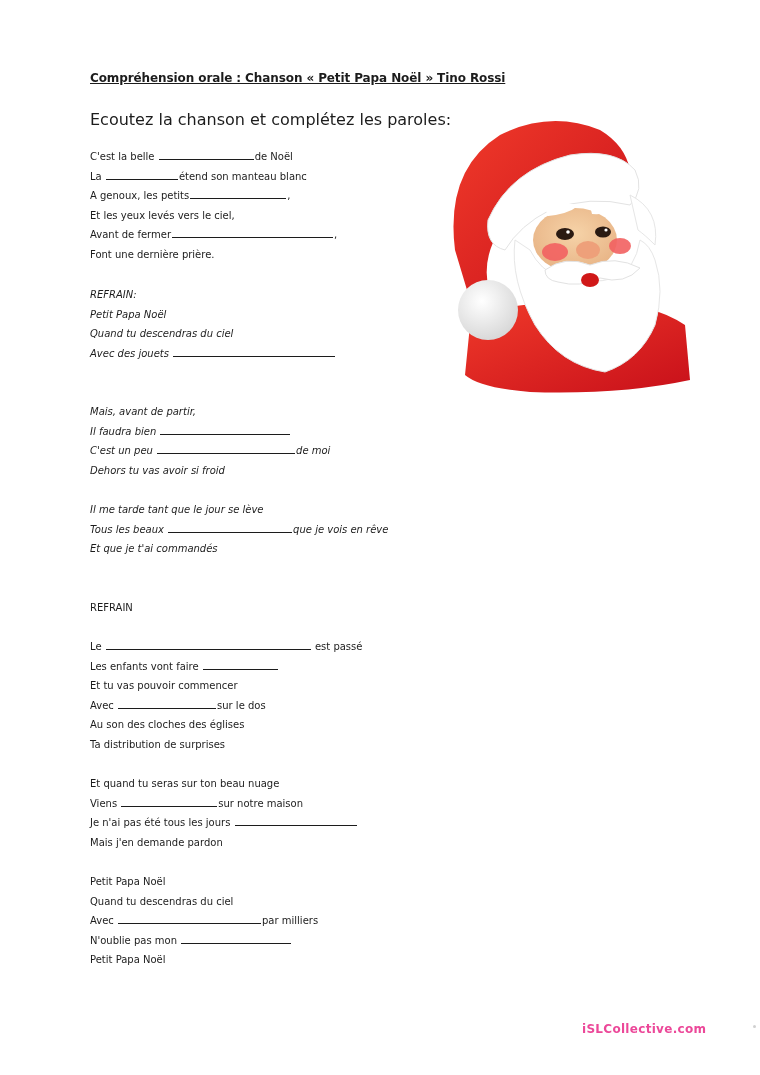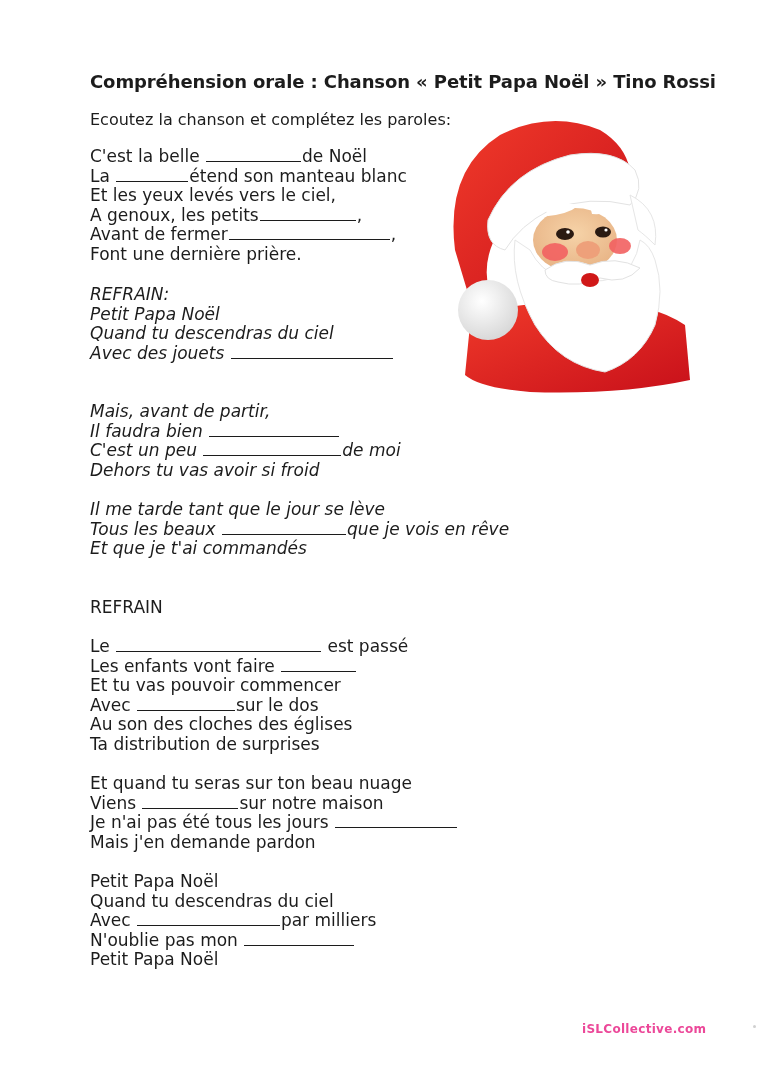--- a/index.html
+++ b/index.html
@@ -17,35 +17,36 @@
     }
     .page {
       position: absolute;
       left: 0; top: 0;
       width: 760px; height: 1075px;
       background: #fff;
     }
     .title {
       position: absolute;
       left: 90px; top: 71px;
-      font-size: 18px;
+      font-size: 12px;
       font-weight: bold;
+      text-decoration: underline;
       letter-spacing: -0.1px;
       white-space: nowrap;
     }
     .instruction {
       position: absolute;
       left: 90px; top: 110px;
       font-size: 16px;
       white-space: nowrap;
     }
     .block {
       position: absolute;
       left: 90px;
-      font-size: 17px;
+      font-size: 10px;
       line-height: 19.6px;
     }
     .line {
       white-space: nowrap;
       height: 19.6px;
       display: block;
     }
     .italic .line { font-style: italic; }
     .blank {
       display: inline-block;
@@ -79,22 +80,22 @@
 <body>
 
 <div class="page">
 
   <div class="title">Compréhension orale : Chanson « Petit Papa Noël » Tino Rossi</div>
   <div class="instruction">Ecoutez la chanson et complétez les paroles:</div>
 
   <div class="block" style="top:147px">
       <span class="line"><span>C'est la belle </span><span class="blank" style="width: 95px;"></span><span>de Noël</span></span>
       <span class="line"><span>La </span><span class="blank" style="width: 72px;"></span><span>étend son manteau blanc</span></span>
+      <span class="line"><span>A genoux, les petits</span><span class="blank" style="width: 96px;"></span><span>,</span></span>
       <span class="line"><span>Et les yeux levés vers le ciel,</span><span></span></span>
-      <span class="line"><span>A genoux, les petits</span><span class="blank" style="width: 96px;"></span><span>,</span></span>
       <span class="line"><span>Avant de fermer</span><span class="blank" style="width: 161px;"></span><span>,</span></span>
       <span class="line"><span>Font une dernière prière.</span><span></span></span>
     </div>
 
   <div class="block italic" style="top:285px">
       <span class="line"><span>REFRAIN:</span><span></span></span>
       <span class="line"><span>Petit Papa Noël</span><span></span></span>
       <span class="line"><span>Quand tu descendras du ciel</span><span></span></span>
       <span class="line"><span>Avec des jouets </span><span class="blank" style="width: 162px;"></span><span></span></span>
     </div>

